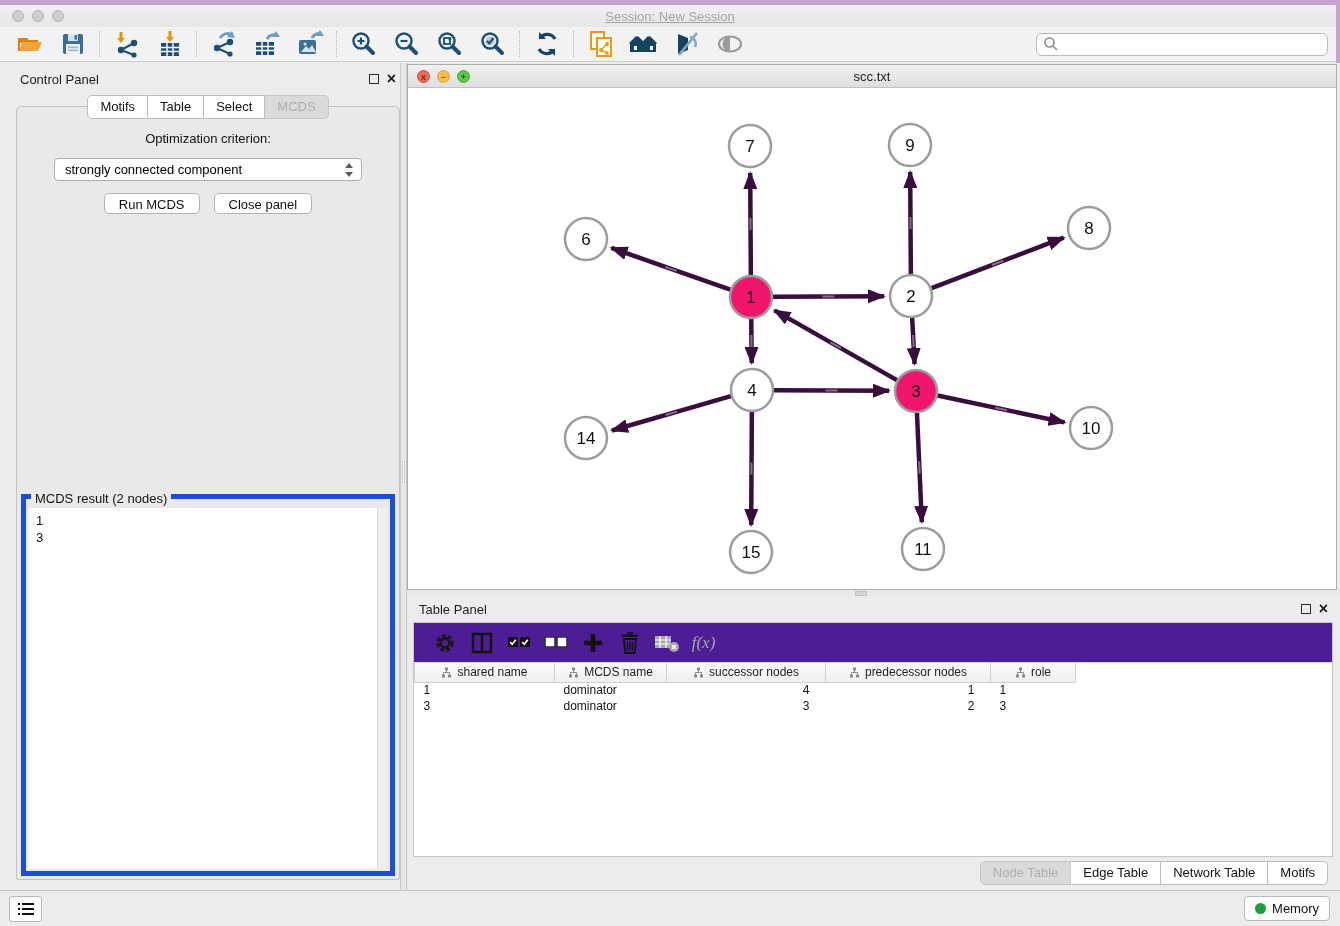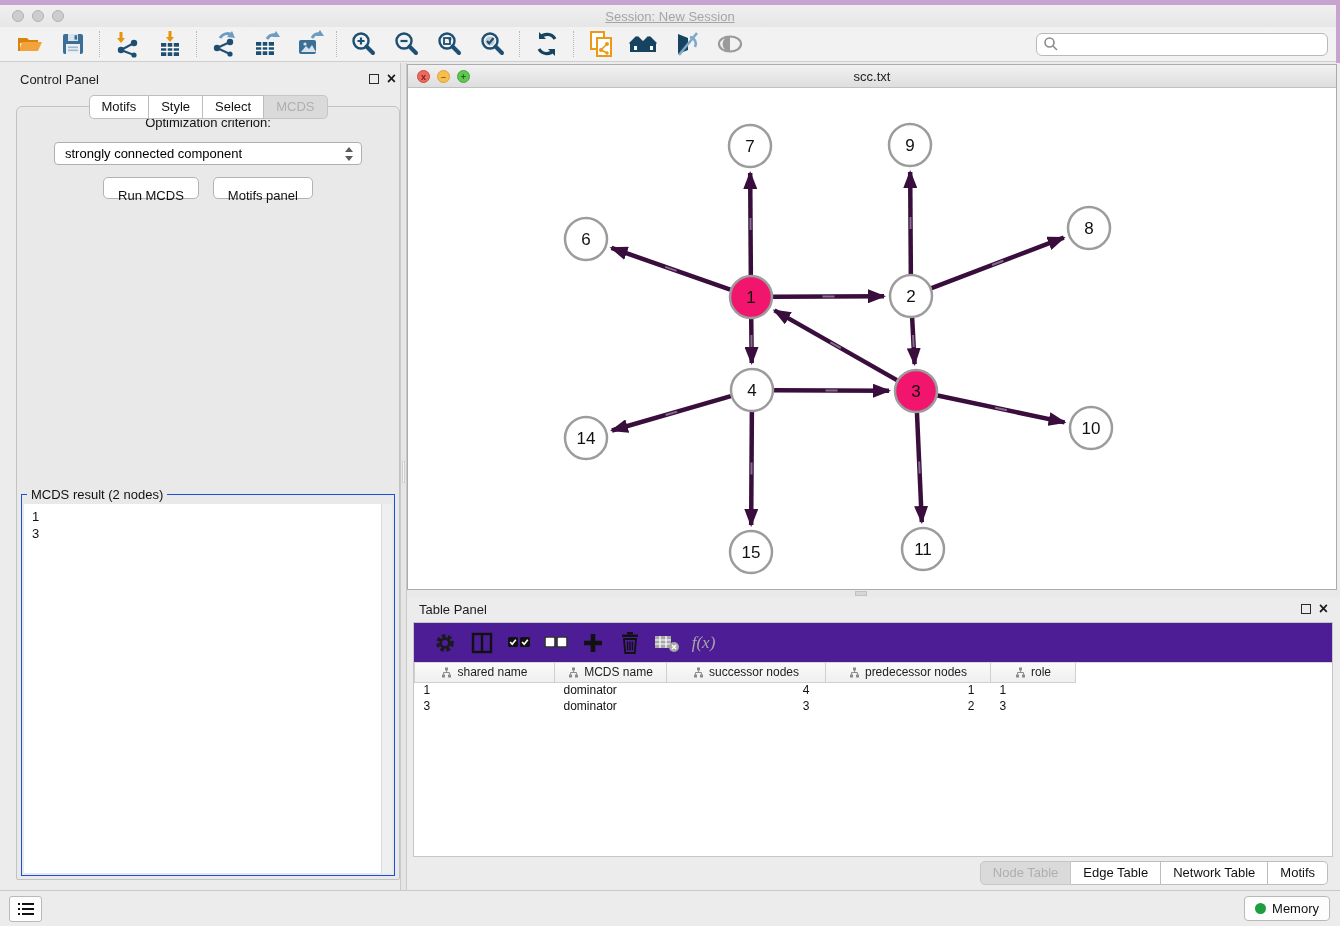--- a/index.html
+++ b/index.html
@@ -32,27 +32,27 @@
   .float-btn { width:10px; height:10px; border:1.6px solid #2b2b2b; display:inline-block; cursor:pointer; }
   .close-x { font-size:16px; font-weight:900; color:#1a1a1a; line-height:10px; cursor:pointer; }
 
   .cp-tabs { position:absolute; top:32px; left:0; right:0; display:flex; justify-content:center; z-index:3; }
   .tab { font-size:13px; padding:3px 12px 4px; background:#fff; border:1px solid #BDBDBD; border-left:none; color:#111; cursor:pointer; }
   .tab:first-child { border-left:1px solid #BDBDBD; border-radius:5px 0 0 5px; }
   .tab:last-child { border-radius:0 5px 5px 0; }
   .tab.selected { background:#DADADA; color:#AFAFAF; border-color:#C6C6C6; }
 
   .cp-body { position:absolute; top:43px; left:8px; right:8px; bottom:10px; background:#E9E9E9; border:1px solid #C2C2C2; border-radius:6px 6px 2px 2px; }
-  .opt-label { text-align:center; margin-top:8px; font-size:13px; color:#111; }
+  .opt-label { text-align:center; margin-top:24px; font-size:13px; color:#111; }
   .select-box { margin:12px auto 0; width:308px; height:23px; background:#fff; border:1px solid #AFAFAF; border-radius:4px; display:flex; align-items:center; padding:0 6px 0 10px; font-size:13px; cursor:pointer; }
   .select-box .sel-text { flex:1; }
   .btn-row { display:flex; justify-content:center; gap:14px; margin-top:12px; }
-  .push-btn { font-size:13px; background:#fff; border:1px solid #B3B3B3; border-radius:5px; padding:10px 14px; height:21px; line-height:15px; cursor:pointer; color:#111; }
-
-  .result-group { position:absolute; left:4px; right:4px; bottom:3px; top:387px; border:1px solid #1d4ed8; }
+  .push-btn { font-size:13px; background:#fff; border:1px solid #B3B3B3; border-radius:5px; padding:3px 14px; height:21px; line-height:15px; cursor:pointer; color:#111; }
+
+  .result-group { position:absolute; left:4px; right:4px; bottom:3px; top:387px; border:5px solid #1d4ed8; }
   .result-legend { position:absolute; top:-8px; left:5px; background:#E9E9E9; padding:0 4px; font-size:13px; color:#111; }
   .result-inner { position:absolute; top:9px; left:2px; right:2px; bottom:2px; background:#fff; }
   .result-lines { padding:4px 8px; font-size:13px; line-height:17px; color:#111; white-space:pre-line; }
   .result-scroll { position:absolute; top:0; right:0; bottom:0; width:11px; background:#EFEFEF; border-left:1px solid #DCDCDC; }
 
   
   .v-divider { position:absolute; left:400px; top:63px; width:7px; height:827px; background:#E6E6E6; border-left:1px solid #C9C9C9; border-right:1px solid #C9C9C9; cursor:col-resize; }
   .v-grip { position:absolute; top:398px; left:1px; width:3px; height:22px; background:#F5F5F5; border:1px solid #CFCFCF; }
   .h-divider { position:absolute; left:407px; top:590px; width:933px; height:7px; background:#E9E9E9; cursor:row-resize; }
   .h-grip { position:absolute; left:448px; top:1px; width:12px; height:5px; background:#D6D6D6; border:1px solid #C2C2C2; }
@@ -253,36 +253,36 @@
   <div class="control-panel">
     <div class="cp-header">
       <span class="panel-title">Control Panel</span>
       <span class="panel-btns">
         <span class="float-btn"></span>
         <span class="close-x">×</span>
       </span>
     </div>
     <div class="cp-tabs">
       <span class="tab">Motifs</span>
-      <span class="tab">Style</span>
+      <span class="tab">Table</span>
       <span class="tab">Select</span>
       <span class="tab selected">MCDS</span>
     </div>
     <div class="cp-body">
       <div class="opt-label">Optimization criterion:</div>
       <div class="select-box">
         <span class="sel-text">strongly connected component</span>
         <svg width="12" height="16" viewBox="0 0 12 16">
             <path d="M6 1l4 5H2z" fill="#5B5B5B"></path>
             <path d="M6 15l4-5H2z" fill="#5B5B5B"></path>
           </svg>
       </div>
       <div class="btn-row">
         <button class="push-btn">Run MCDS</button>
-        <button class="push-btn">Motifs panel</button>
+        <button class="push-btn">Close panel</button>
       </div>
       <div class="result-group">
         <span class="result-legend">MCDS result (2 nodes)</span>
         <div class="result-inner">
           <div class="result-lines">1
 3</div>
           <div class="result-scroll"></div>
         </div>
       </div>
     </div>

